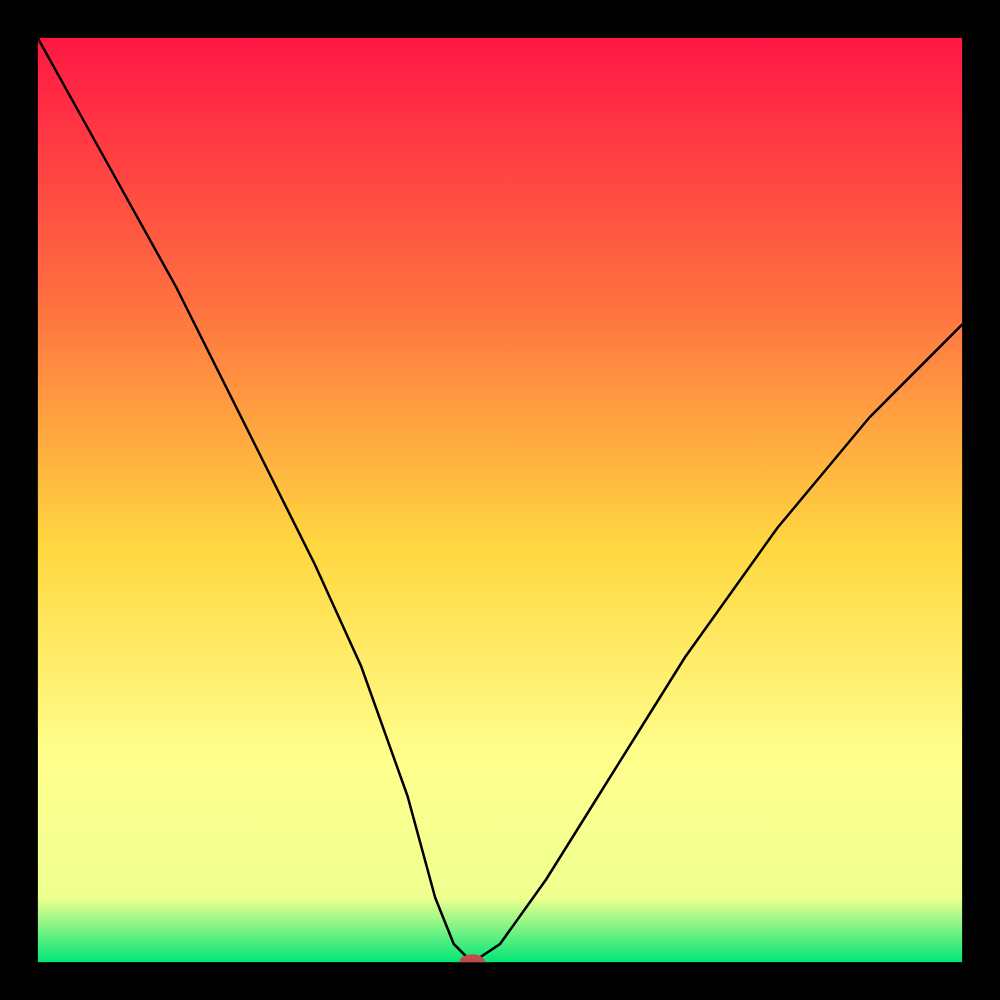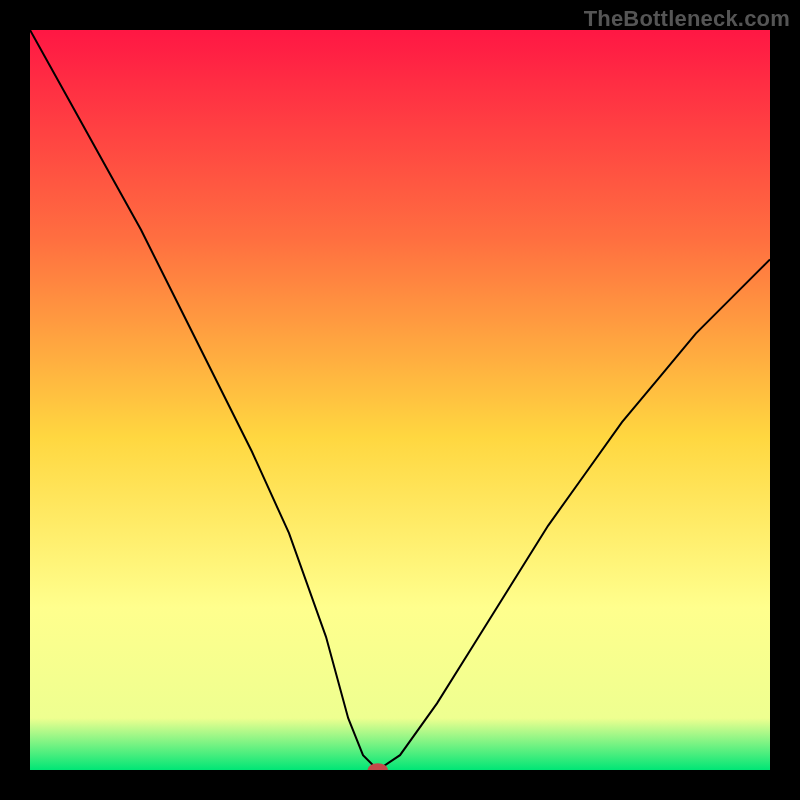--- a/index.html
+++ b/index.html
@@ -32,21 +32,20 @@
     font-size: 22px;
     font-weight: 600;
     color: #555;
     letter-spacing: 0.2px;
   }
 </style>
 </head>
 <body>
 
 <div class="frame">
-  <div class="watermark">TheBottleneck.com</div>
   <div class="plot">
     <svg width="740" height="740" viewBox="0 0 100 100" preserveAspectRatio="none">
       <defs>
         <linearGradient id="bg-grad" x1="0" y1="0" x2="0" y2="1">
             <stop offset="0%" stop-color="#ff1744"></stop>
             <stop offset="28%" stop-color="#ff6e40"></stop>
             <stop offset="55%" stop-color="#ffd740"></stop>
             <stop offset="78%" stop-color="#ffff8d"></stop>
             <stop offset="93%" stop-color="#eeff90"></stop>
             <stop offset="100%" stop-color="#00e676"></stop>

